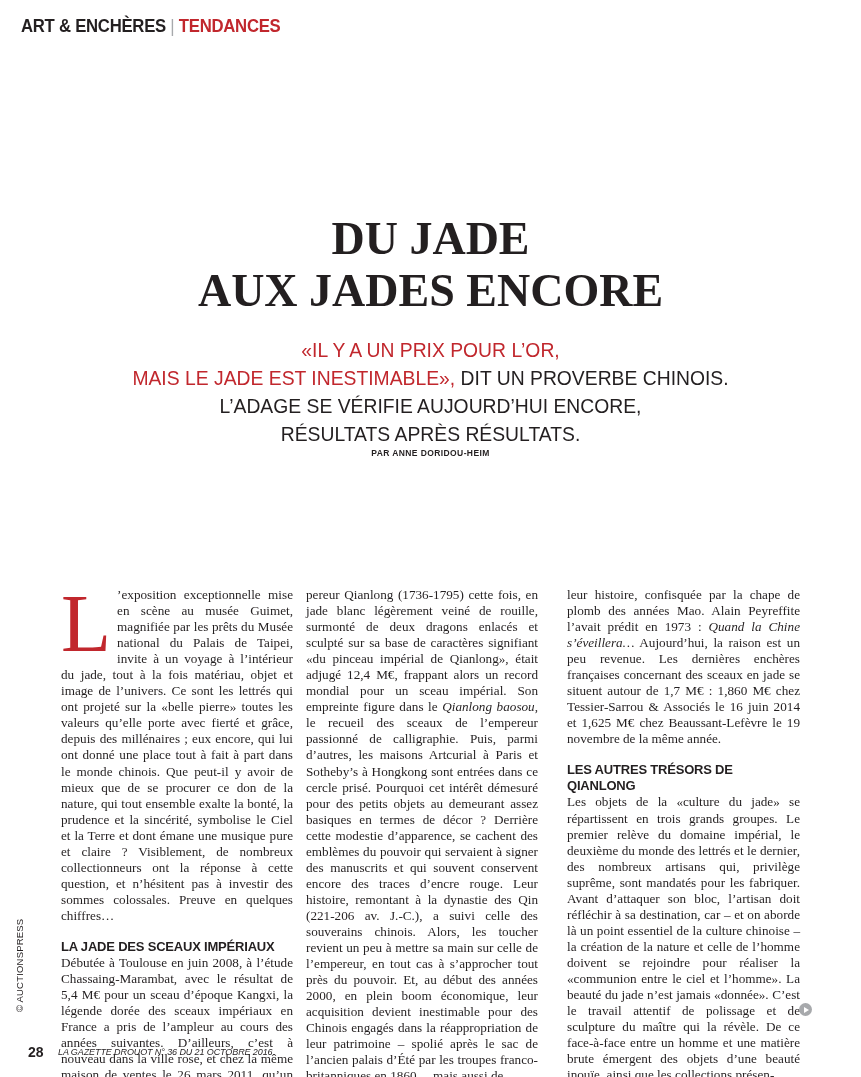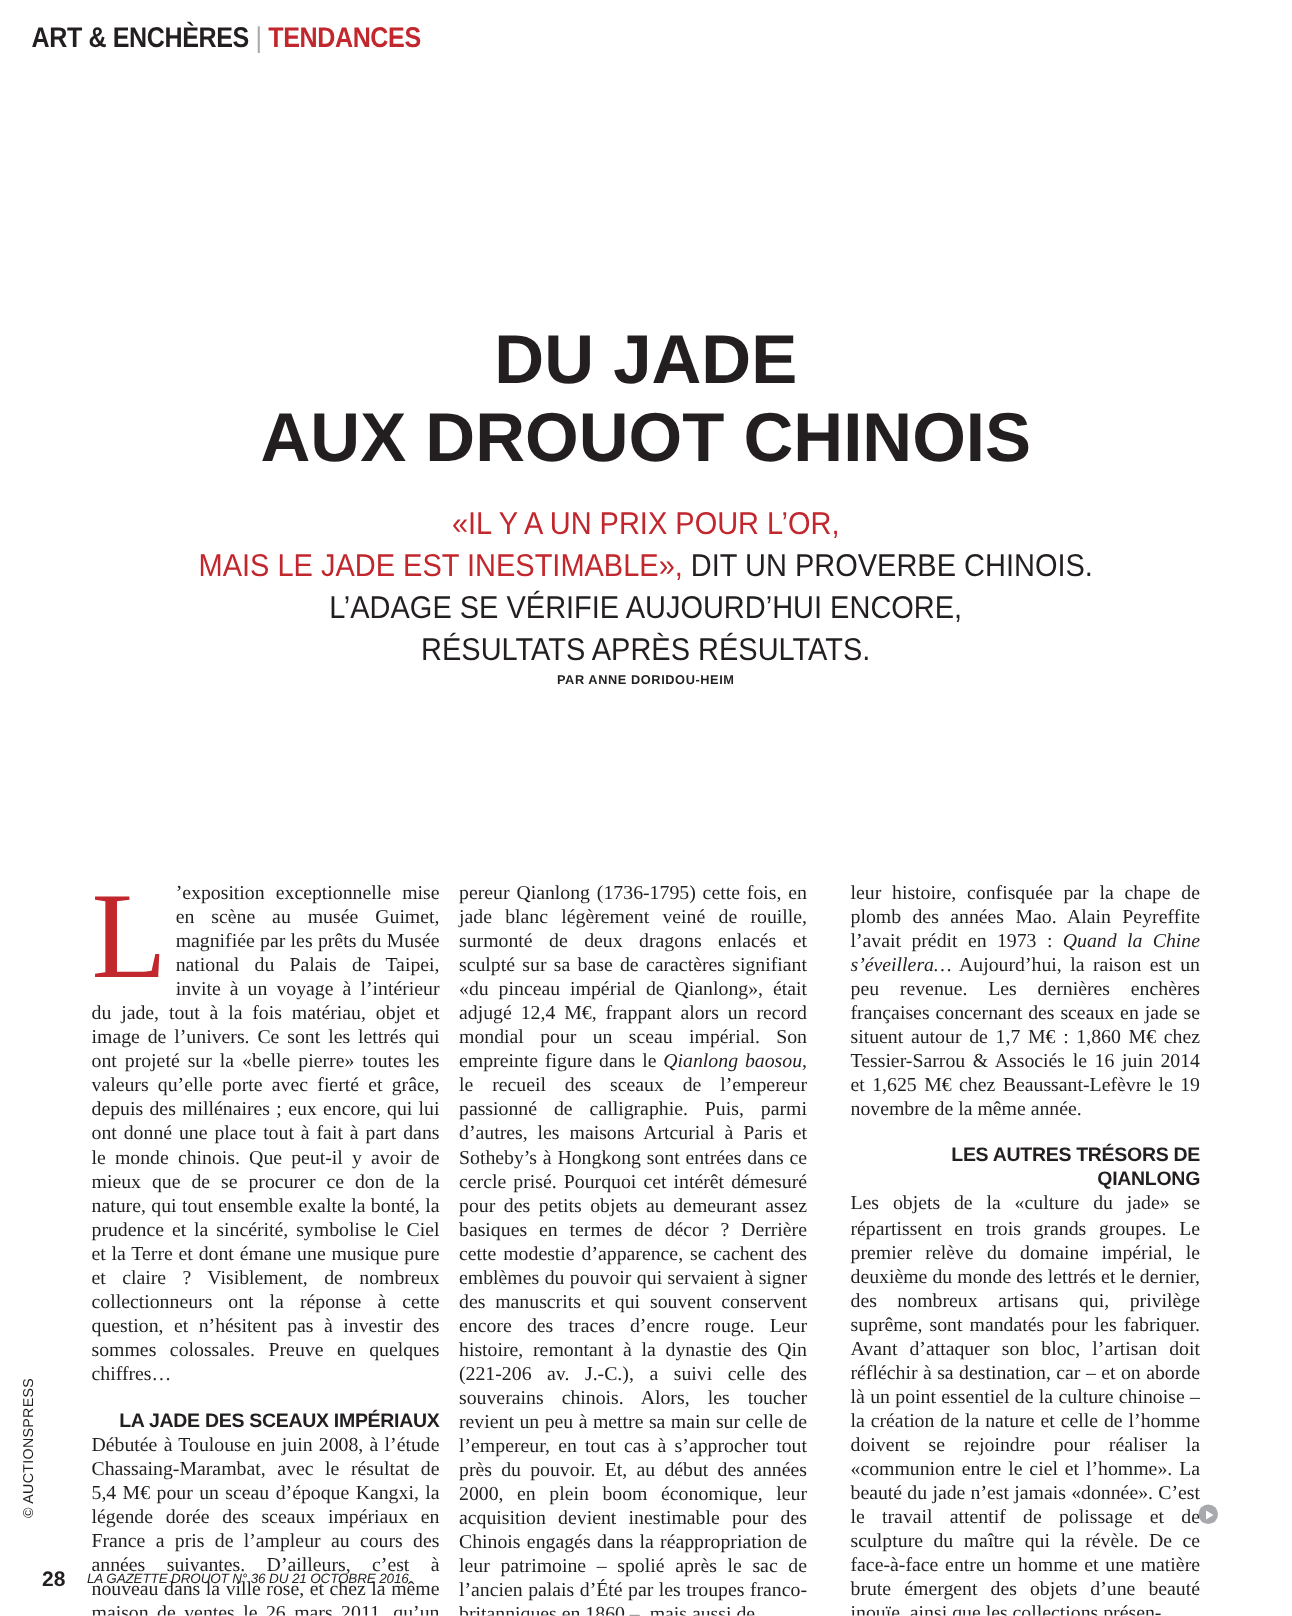--- a/index.html
+++ b/index.html
@@ -12,21 +12,21 @@
     font-family: "Liberation Sans", sans-serif; font-weight: bold;
     font-size: 19px; letter-spacing: -0.3px; transform: scaleX(0.88); transform-origin: left top;
     white-space: nowrap;
   }
   .section-header .rubric { color: #231f20; }
   .section-header .sep { color: #a7a9ac; font-weight: normal; margin: 0 5px; }
   .section-header .sub { color: #c1272d; }
 
   .headline {
     position: absolute; left: 0; width: 861px; top: 213px; text-align: center;
-    font-family: Liberation Sans, sans-serif; font-weight: bold;
+    font-family: Liberation Serif, serif; font-weight: bold;
     font-size: 46px; line-height: 52px; letter-spacing: 0px; color: #231f20;
   }
   .standfirst {
     position: absolute; left: 0; width: 861px; top: 336px; text-align: center;
     font-family: "Liberation Sans", sans-serif; font-size: 21px; line-height: 28px;
     color: #231f20; transform: scaleX(0.92); transform-origin: center top;
   }
   .standfirst .red { color: #c1272d; }
   .byline {
     position: absolute; left: 0; width: 861px; top: 448px; text-align: center;
@@ -42,21 +42,21 @@
   .col1 { left: 61px; }
   .col2 { left: 306px; }
   .col3 { left: 567px; width: 233px; }
   .col p { margin: 0; }
   .dropcap {
     float: left; font-family: "Liberation Serif", serif; color: #c1272d;
     font-size: 82px; line-height: 62px; height: 62px; margin: 2px 6px 0 0; padding-top: 4px;
   }
   .subhead {
     font-family: "Liberation Sans", sans-serif; font-weight: bold; font-size: 13px;
-    line-height: 16px; margin: 15px 0 0 0; letter-spacing: -0.2px; text-align: right;
+    line-height: 16px; margin: 15px 0 0 0; letter-spacing: -0.2px; text-align: left;
   }
   .col i { font-style: italic; }
 
   .credit {
     position: absolute; left: 14px; top: 1012px;
     font-family: "Liberation Sans", sans-serif; font-size: 9.5px; color: #231f20;
     transform: rotate(-90deg); transform-origin: left top; white-space: nowrap; letter-spacing: 0.2px;
   }
   .folio {
     position: absolute; left: 28px; top: 1044px;
@@ -77,21 +77,21 @@
 </style>
 </head>
 <body>
 
 <div class="section-header">
   <span class="rubric">ART &amp; ENCHÈRES</span><span class="sep">|</span><span class="sub">TENDANCES</span>
 </div>
 
 <div class="headline">
   <div>DU JADE</div>
-  <div>AUX DROUOT CHINOIS</div>
+  <div>AUX JADES ENCORE</div>
 </div>
 
 <div class="standfirst">
   <div><span class="red">«IL Y A UN PRIX POUR L’OR,</span></div>
   <div><span class="red">MAIS LE JADE EST INESTIMABLE»,</span><span> DIT UN PROVERBE CHINOIS.</span></div>
   <div>L’ADAGE SE VÉRIFIE AUJOURD’HUI ENCORE,</div>
   <div>RÉSULTATS APRÈS RÉSULTATS.</div>
 </div>
 
 <div class="byline">PAR ANNE DORIDOU-HEIM</div>

